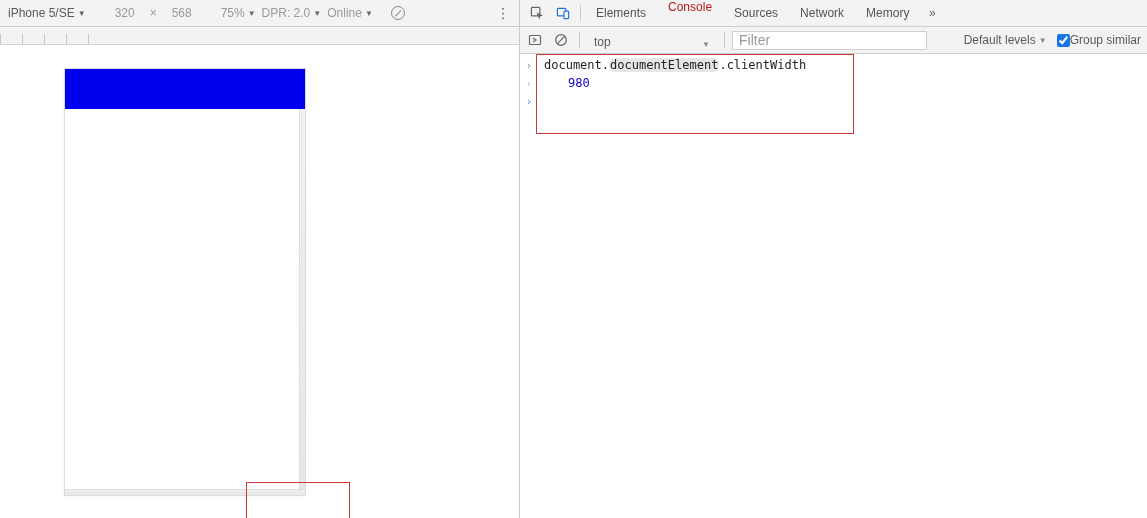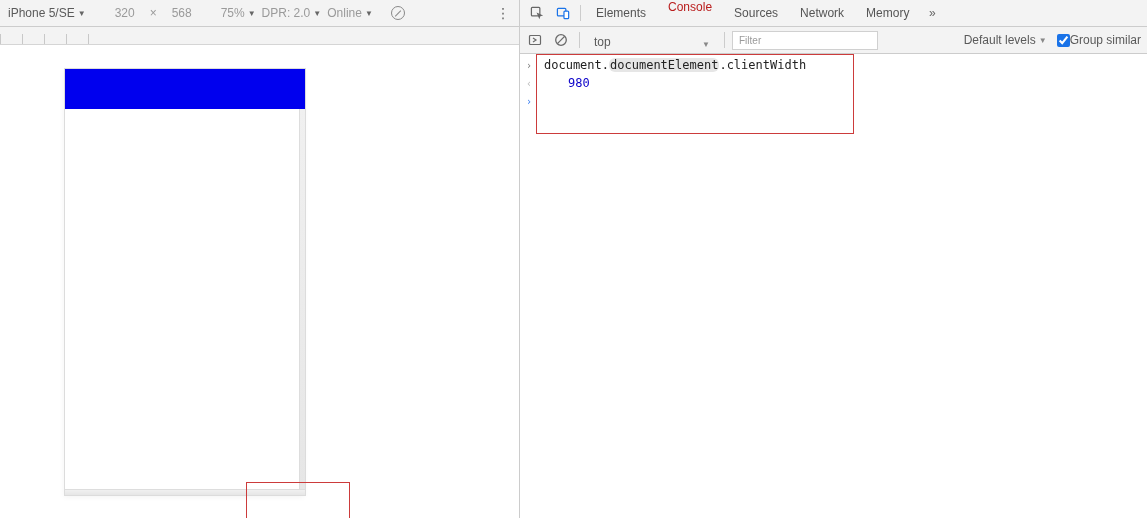--- a/index.html
+++ b/index.html
@@ -209,21 +209,21 @@
       align-items: flex-end;
       justify-content: space-between;
       cursor: pointer;
       color: #5a5a5a;
     }
     .filter-input {
       flex: 0 0 140px;
       height: 19px;
       border: 1px solid #d0d0d0;
       padding: 0 6px;
-      font-size: 10px;
+      font-size: 14px;
       color: #0f172a;
       background: #fff;
     }
     .filter-input::placeholder { color: #9a9a9a; }
     .levels-select {
       display: flex; align-items: center; gap: 3px;
       cursor: pointer;
       color: #5a5a5a;
       padding: 0 4px;
       justify-content: center;

